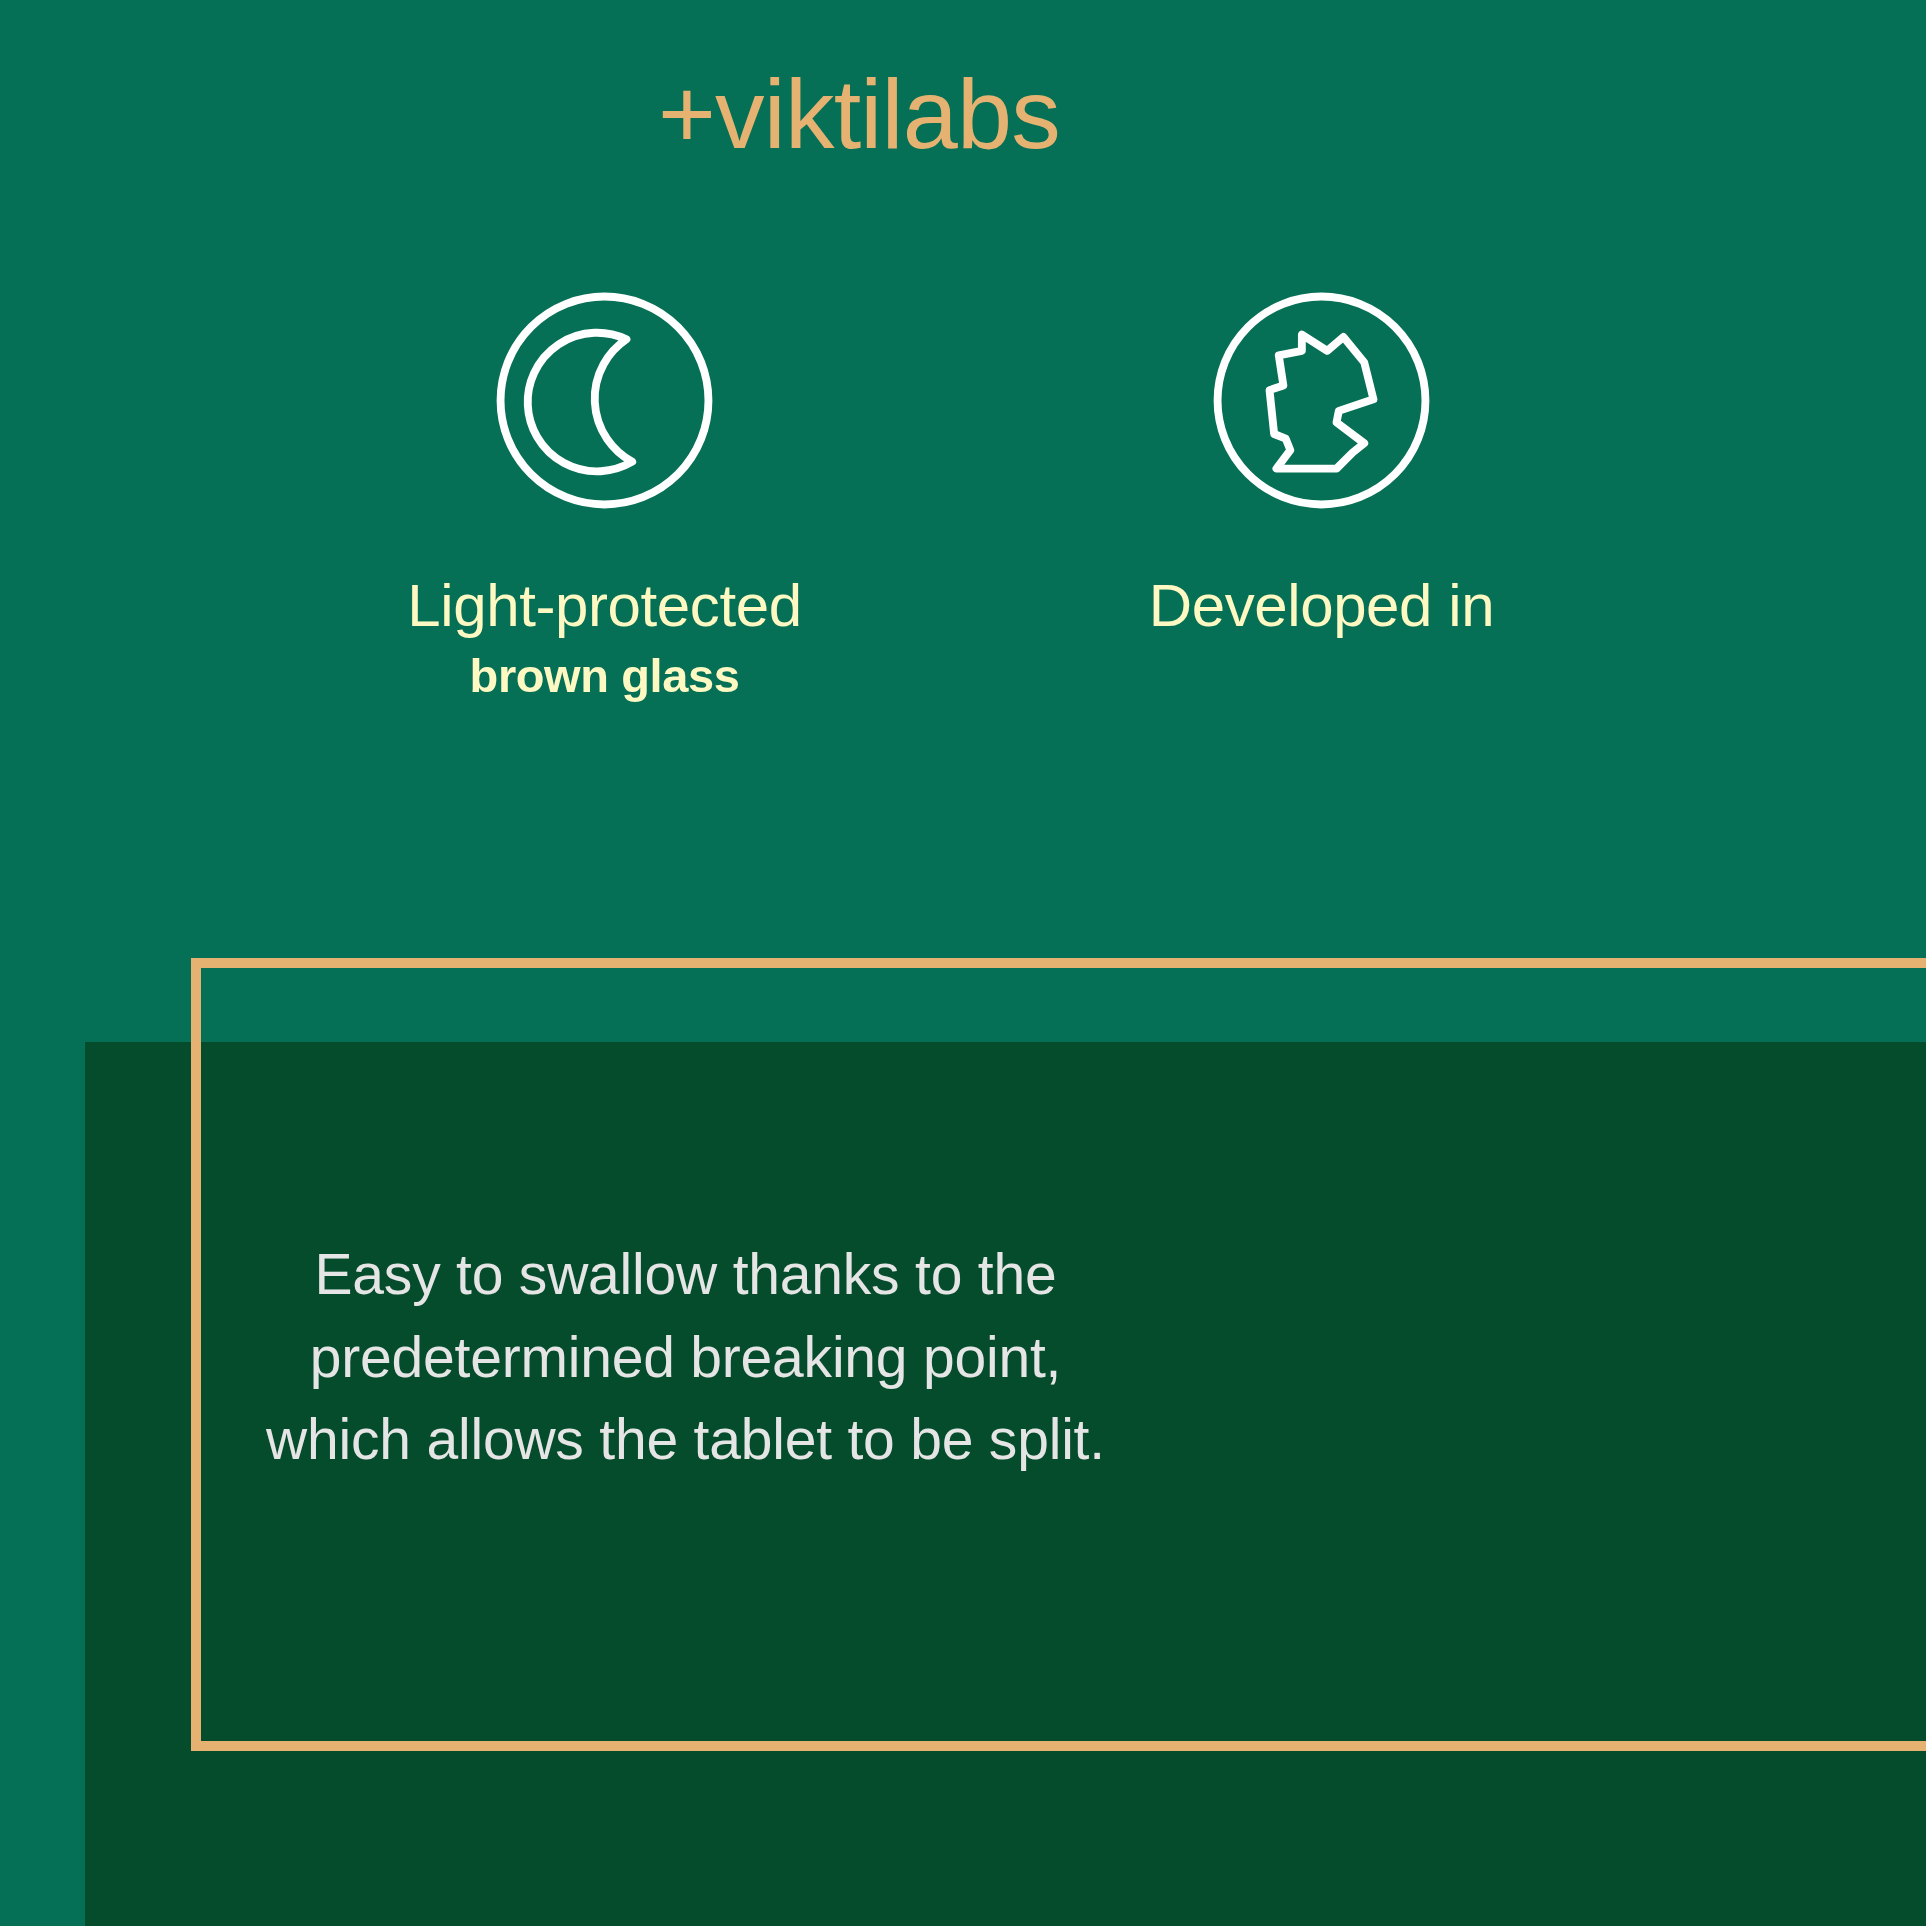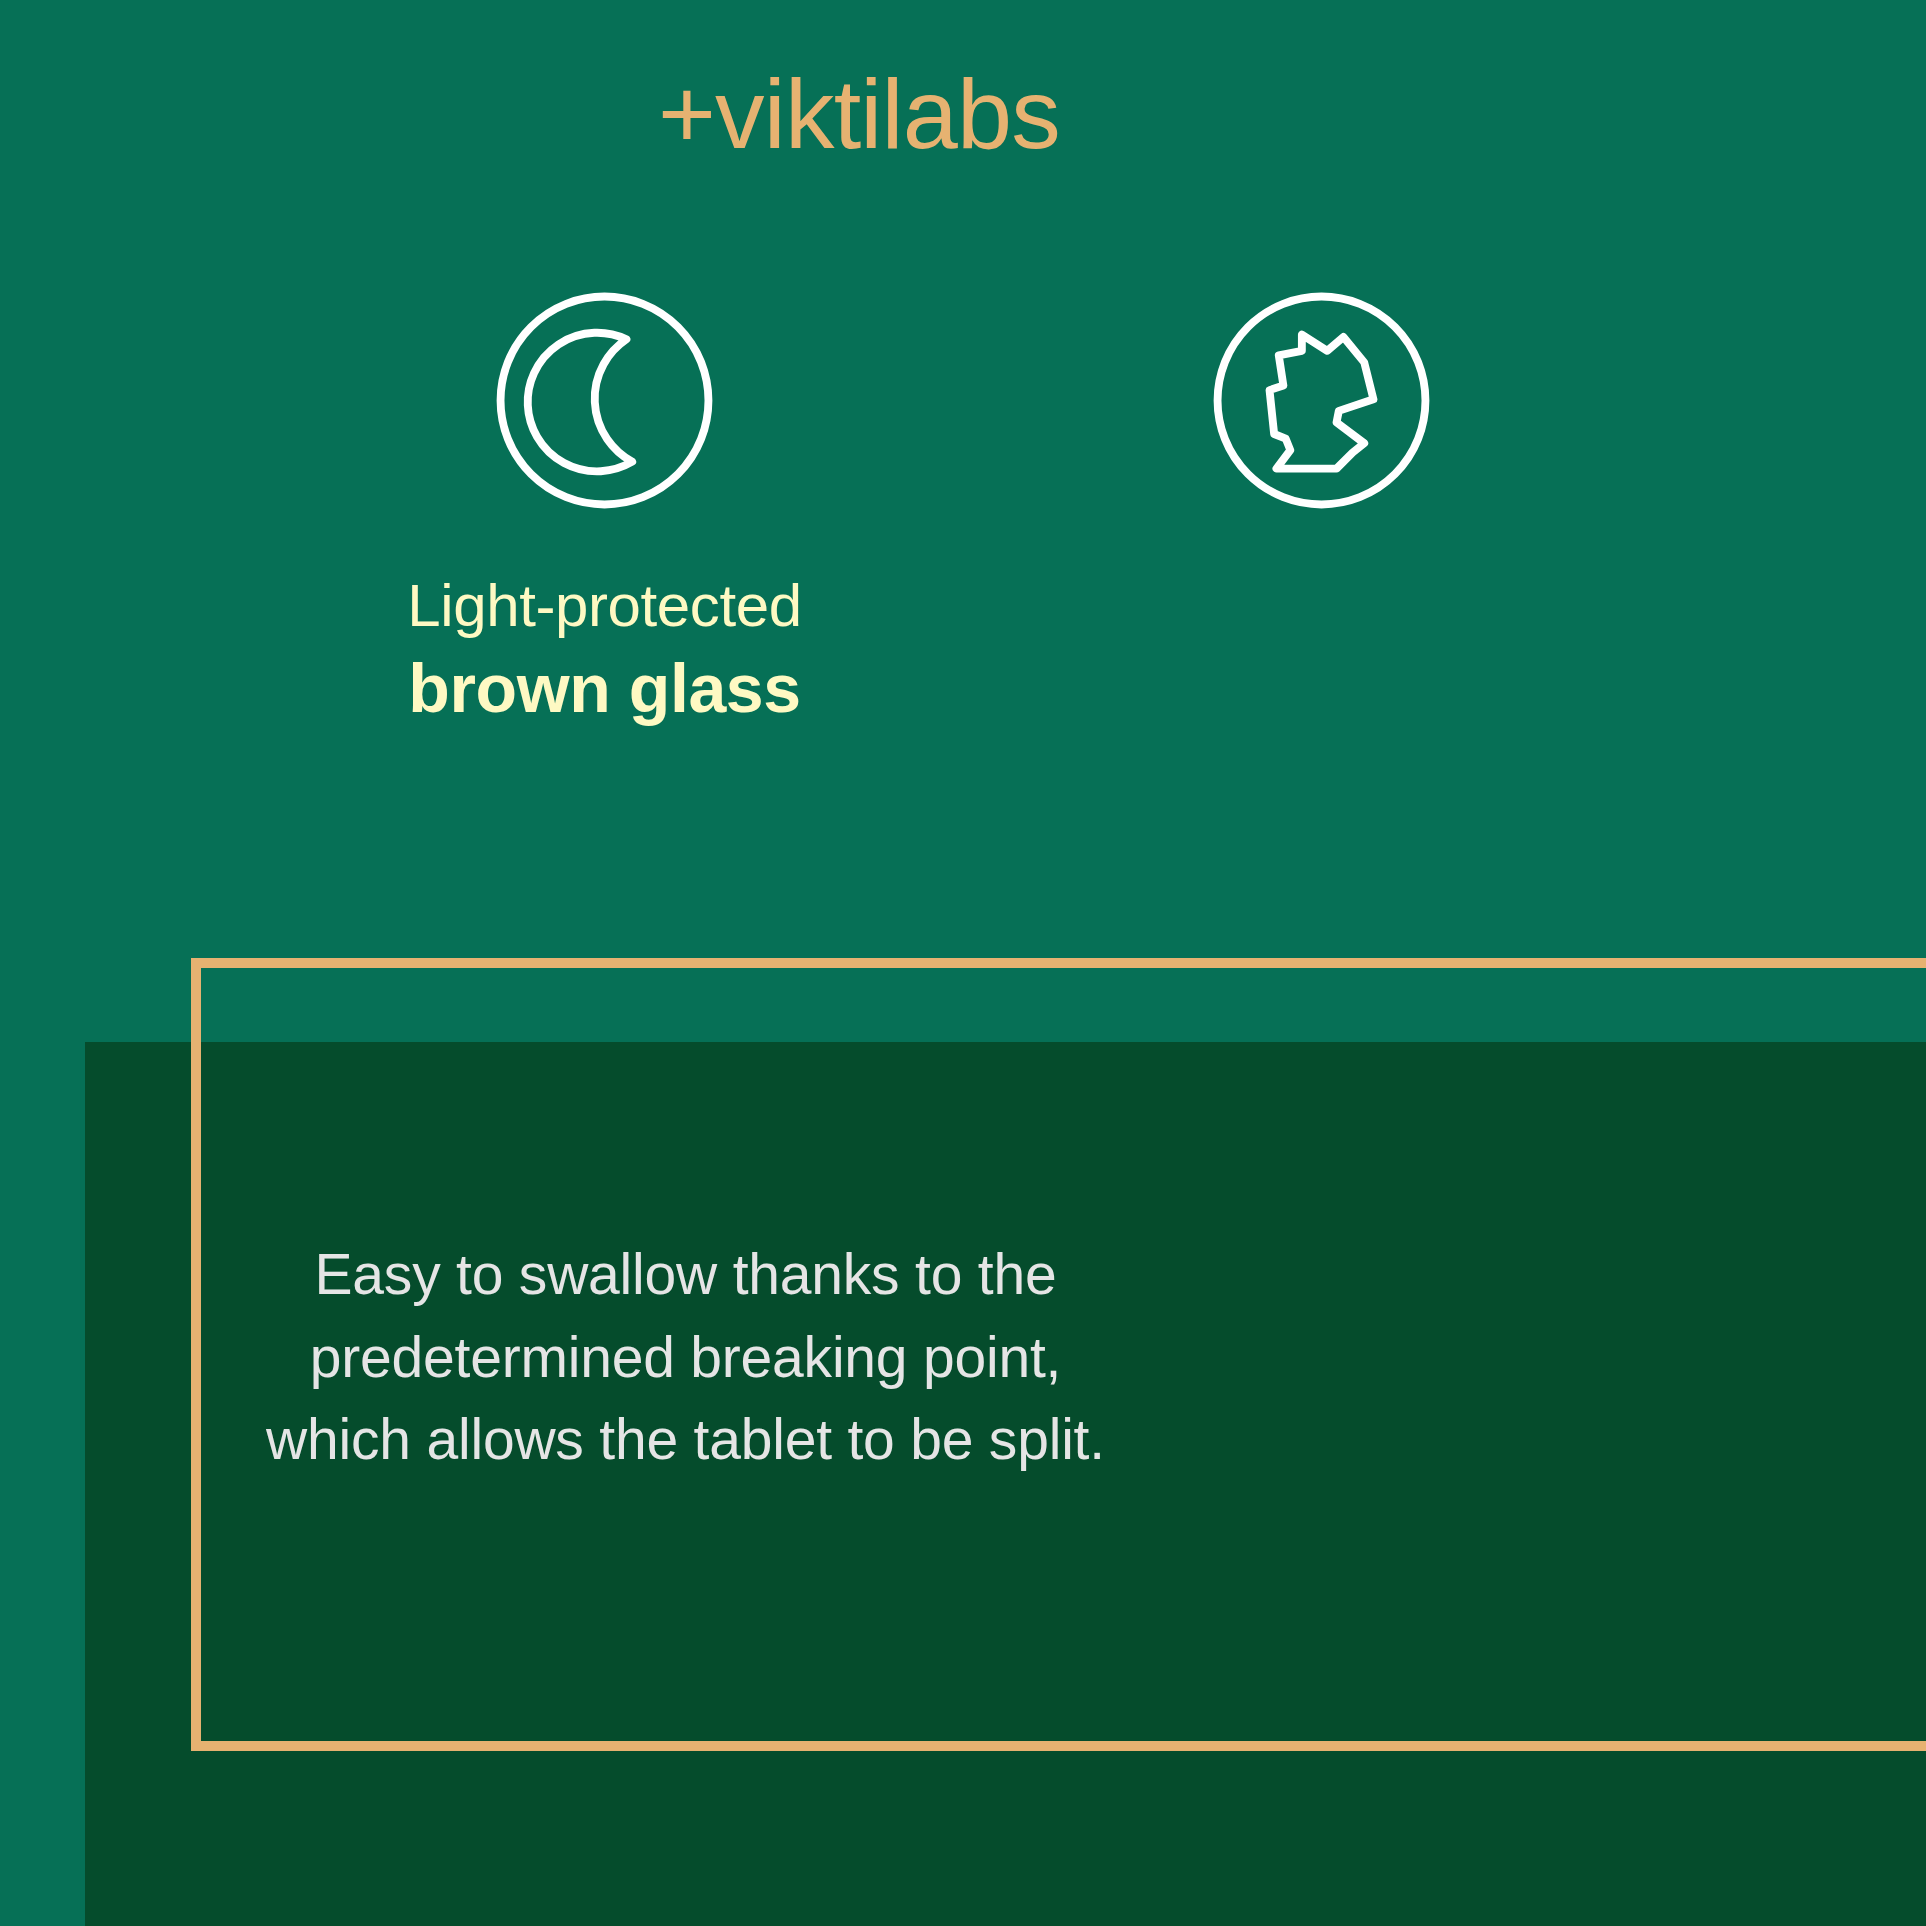--- a/index.html
+++ b/index.html
@@ -66,21 +66,21 @@
     line-height: 1.18;
   }
   .caption-line1 {
     display: block;
     font-size: 60px;
     font-weight: 400;
     letter-spacing: -0.4px;
   }
   .caption-line2 {
     display: block;
-    font-size: 68px;
+    font-size: 47px;
     font-weight: 700;
     letter-spacing: -0.4px;
     margin-top: 6.2px;
   }
 
   
   .dark-panel {
     position: absolute;
     left: 85px;
     top: 1042px;
@@ -153,20 +153,21 @@
 
     <div class="feature germany">
       <svg class="icon-circle" viewBox="0 0 100 100">
         <circle cx="50" cy="50" r="45" fill="none" stroke="#ffffff" stroke-width="3.4"></circle>
         <path d="M41.5 21.5 L41.5 28.5 L31.5 30.5 L33.5 43.5 L27.5 45.5
                  L29.5 64.5 L34.5 66.5 L36.5 71.5 L30.5 79.5 L56.5 79.5
                  L63.5 72.5 L68.5 68.5 L56.5 59.5 L57.5 54.5 L72.5 49.5
                  L68.5 33.5 L59.5 22.5 L52.5 28.5 Z" fill="none" stroke="#ffffff" stroke-width="3.4" stroke-linejoin="round" stroke-linecap="round"></path>
       </svg>
       <div class="feature-caption">
+        <span class="caption-line1">Developed in</span>
       </div>
     </div>
 
   </div>
 
   <div class="dark-panel"></div>
 
   <div class="photo-wrap">
     
   </div>

